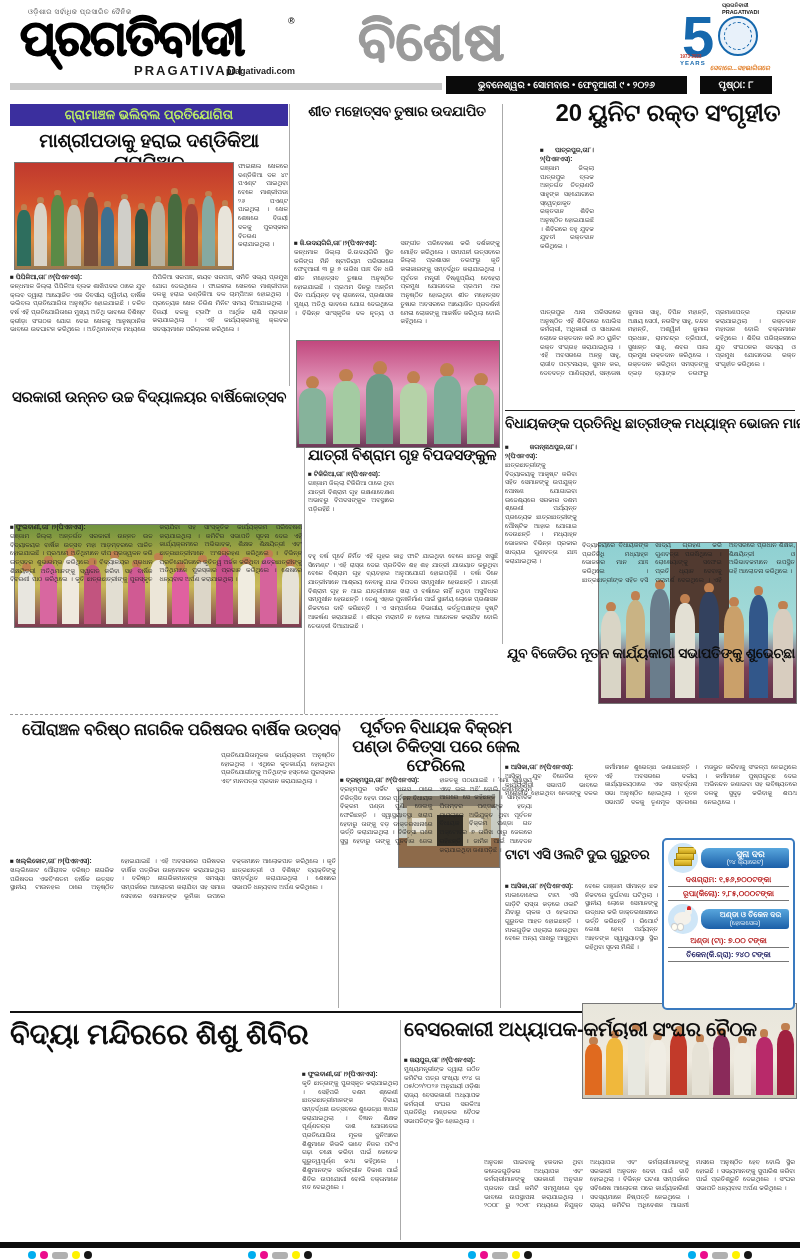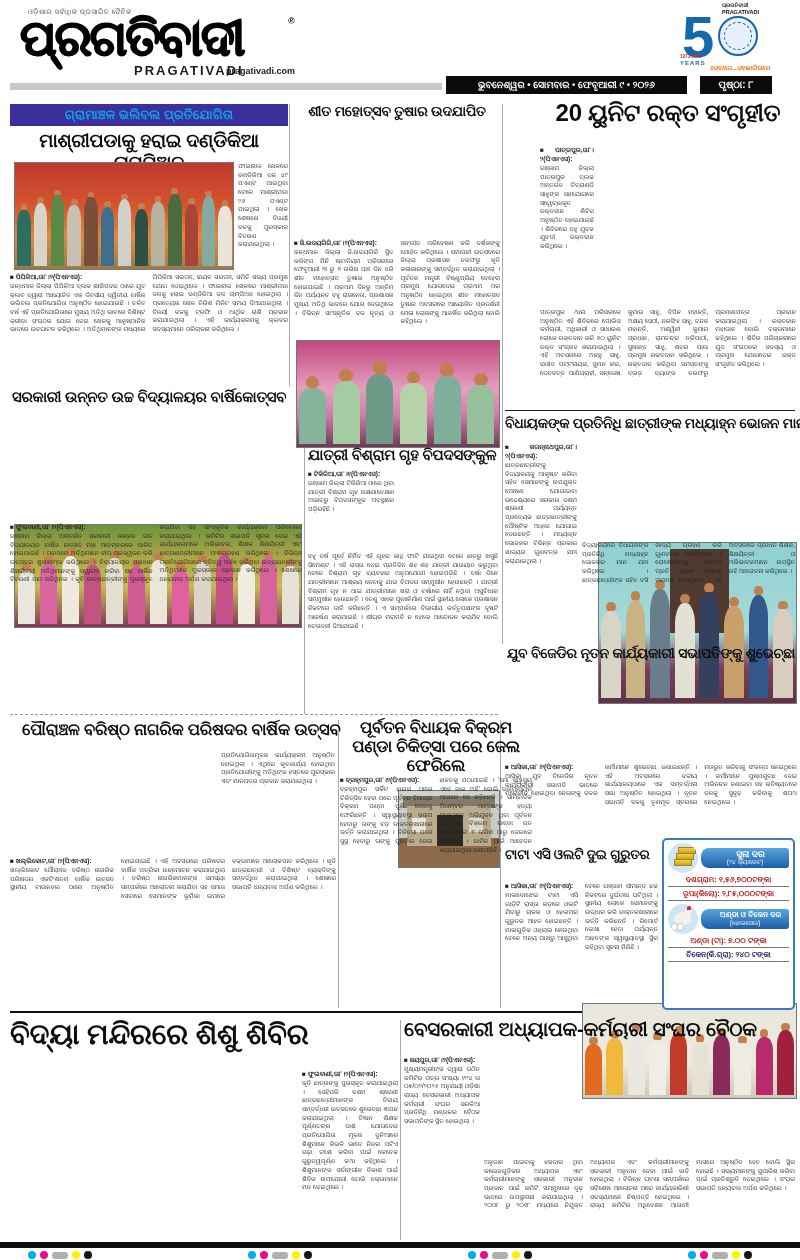--- a/index.html
+++ b/index.html
@@ -24,21 +24,21 @@
   .l50-brand{font-size:5.5px;font-weight:700;color:#111;}
   .l50-range{font-size:4.5px;color:#c0392b;font-weight:700;}
   .l50-years{font-size:6px;color:#1668ad;font-weight:700;letter-spacing:1px;}
   .l50-slogan{font-size:6.5px;font-style:italic;color:#e0781e;font-weight:700;}
   
   .vrule{width:1px;background:#aaa;}
   .hrule{height:1px;background:#222;}
   .hrule2{height:2px;background:#111;}
   .hdash{height:0;border-top:1px dashed #999;}
   
-  .kicker{background:#3b2f9e;color:#0ea5e9;font-weight:700;font-size:13px;text-align:center;line-height:22px;}
+  .kicker{background:#3b2f9e;color:#bef264;font-weight:700;font-size:13px;text-align:center;line-height:22px;}
   .headline{font-weight:700;color:#0d0d0d;line-height:1.15;letter-spacing:-.3px;}
   .hl-c{text-align:center;}
   .body{font-size:6.3px;line-height:1.38;text-align:justify;color:#222;}
   .cols2{column-count:2;column-gap:7px;}
   .cols3{column-count:3;column-gap:7px;}
   .byline{font-weight:700;font-size:6.5px;display:block;}
   
   .photo{position:relative;overflow:hidden;border:1px solid #777;background:#ccc;}
   .fig{position:absolute;bottom:3%;display:flex;flex-direction:column;align-items:center;}
   .fig-head{width:50%;aspect-ratio:1/1;border-radius:50%;background:#c08050;flex:none;}
@@ -74,20 +74,21 @@
 <body>
 
 <div id="canvas">
 
   <div class="abs tagline" style="left:28px;top:8px;width:230px;">ଓଡ଼ିଶାର ସର୍ବାଧିକ ପ୍ରସାରିତ ଦୈନିକ</div>
   <div class="abs masthead" style="left:20px;top:14px;">ପ୍ରଗତିବାଦୀ</div>
   <div class="abs reg" style="left:288px;top:16px;">®</div>
   <div class="abs m-en" style="left:134px;top:63px;">PRAGATIVADI</div>
   <div class="abs m-web" style="left:226px;top:66px;">pragativadi.com</div>
 
+  <div class="abs section-title" style="left:358px;top:14px;">ବିଶେଷ</div>
 
   <div class="abs" style="left:680px;top:2px;width:104px;height:74px;">
     <div class="abs l50-brand" style="left:42px;top:0px;width:60px;">ପ୍ରଗତିବାଦୀ PRAGATIVADI</div>
     <div class="abs l50-5" style="left:2px;top:6px;">5</div>
     <div class="abs l50-emblem" style="left:38px;top:14px;"></div>
     <div class="abs l50-range" style="left:0px;top:52px;">1973-2023</div>
     <div class="abs l50-years" style="left:0px;top:58px;">YEARS</div>
     <div class="abs l50-slogan" style="left:30px;top:62px;width:80px;">ସେବାରେ...ସହଭାଗିତାରେ</div>
   </div>
 

